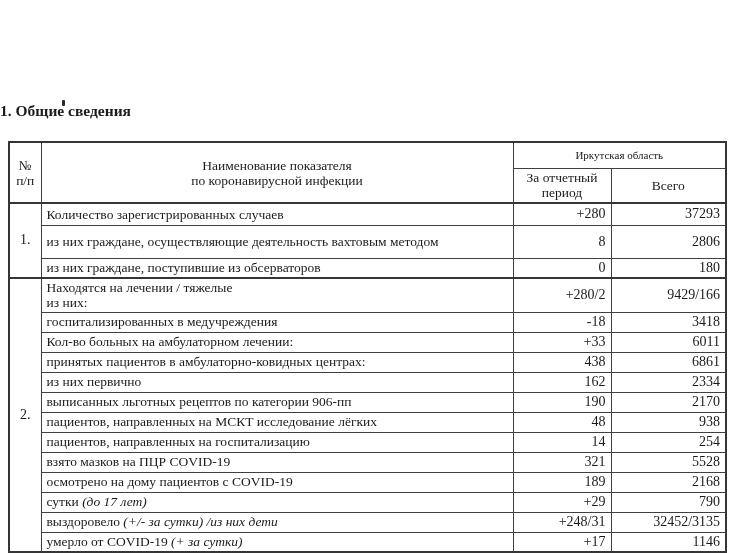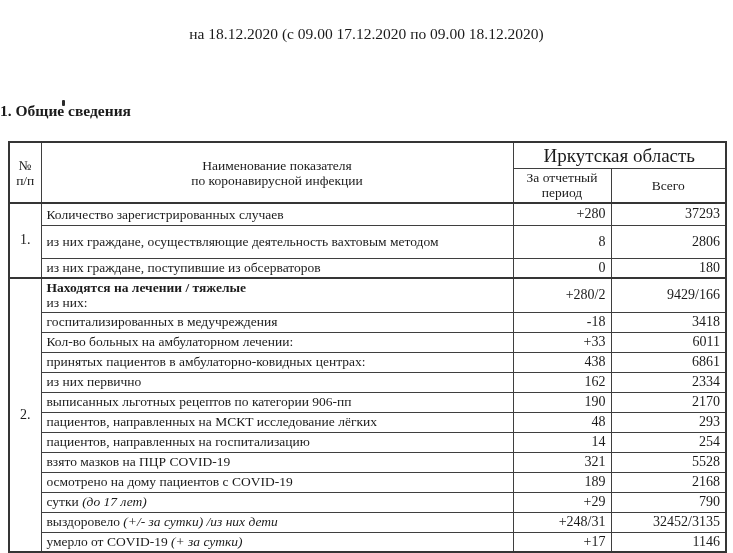--- a/index.html
+++ b/index.html
@@ -41,43 +41,42 @@
   }
   table.report { border: 2px solid #353535; }
   col.c-num   { width: 32px; }
   col.c-name  { width: 472px; }
   col.c-period{ width: 98px; }
   col.c-total { width: 115px; }
 
   tr.h1 { height: 26px; }
   tr.h2 { height: 35px; }
   th.hc { text-align: center; line-height: 15px; }
-  th.region { font-weight: bold; font-size: 19px; }
+  th.region { font-weight: bold; font-size: 11px; }
 
   td.num  { text-align: center; vertical-align: middle; font-size: 14px; }
   td.name { text-align: left; padding-left: 7px; line-height: 15.5px; }
   td.val  { text-align: right; font-size: 14px; }
-  .b  { font-weight: bold; }
+  .b  { font-weight: normal; }
   .i  { font-style: italic; }
   td.just { text-align: justify; }
   tr.sep td { border-top: 2px solid #353535; }
 
   tr.r-single { height: 20px; }
   tr.r0 { height: 22px; }
   tr.r1 { height: 33px; }
   tr.r2 { height: 16px; }
   tr.r3 { height: 33px; }
 </style>
 </head>
 <body>
 
 <div class="ink-speck"></div>
 
 <div class="doc-title">
-  <div>на 18.12.2020 (с 09.00 17.12.2020 по 09.00 18.12.2020)</div>
 </div>
 
 <div class="section-heading">1. Общие сведения</div>
 
 <table class="report">
   <colgroup>
     <col class="c-num">
       <col class="c-name">
       <col class="c-period">
       <col class="c-total">
@@ -150,21 +149,21 @@
       <td class="val">2334</td>
     </tr>
     <tr class="r-single">
       <td class="name">выписанных льготных рецептов по категории 906-пп</td>
       <td class="val">190</td>
       <td class="val">2170</td>
     </tr>
     <tr class="r-single">
       <td class="name">пациентов, направленных на МСКТ исследование лёгких</td>
       <td class="val">48</td>
-      <td class="val">293</td>
+      <td class="val">938</td>
     </tr>
     <tr class="r-single">
       <td class="name">пациентов, направленных на госпитализацию</td>
       <td class="val">14</td>
       <td class="val">254</td>
     </tr>
     <tr class="r-single">
       <td class="name">взято мазков на ПЦР COVID-19</td>
       <td class="val">321</td>
       <td class="val">5528</td>

